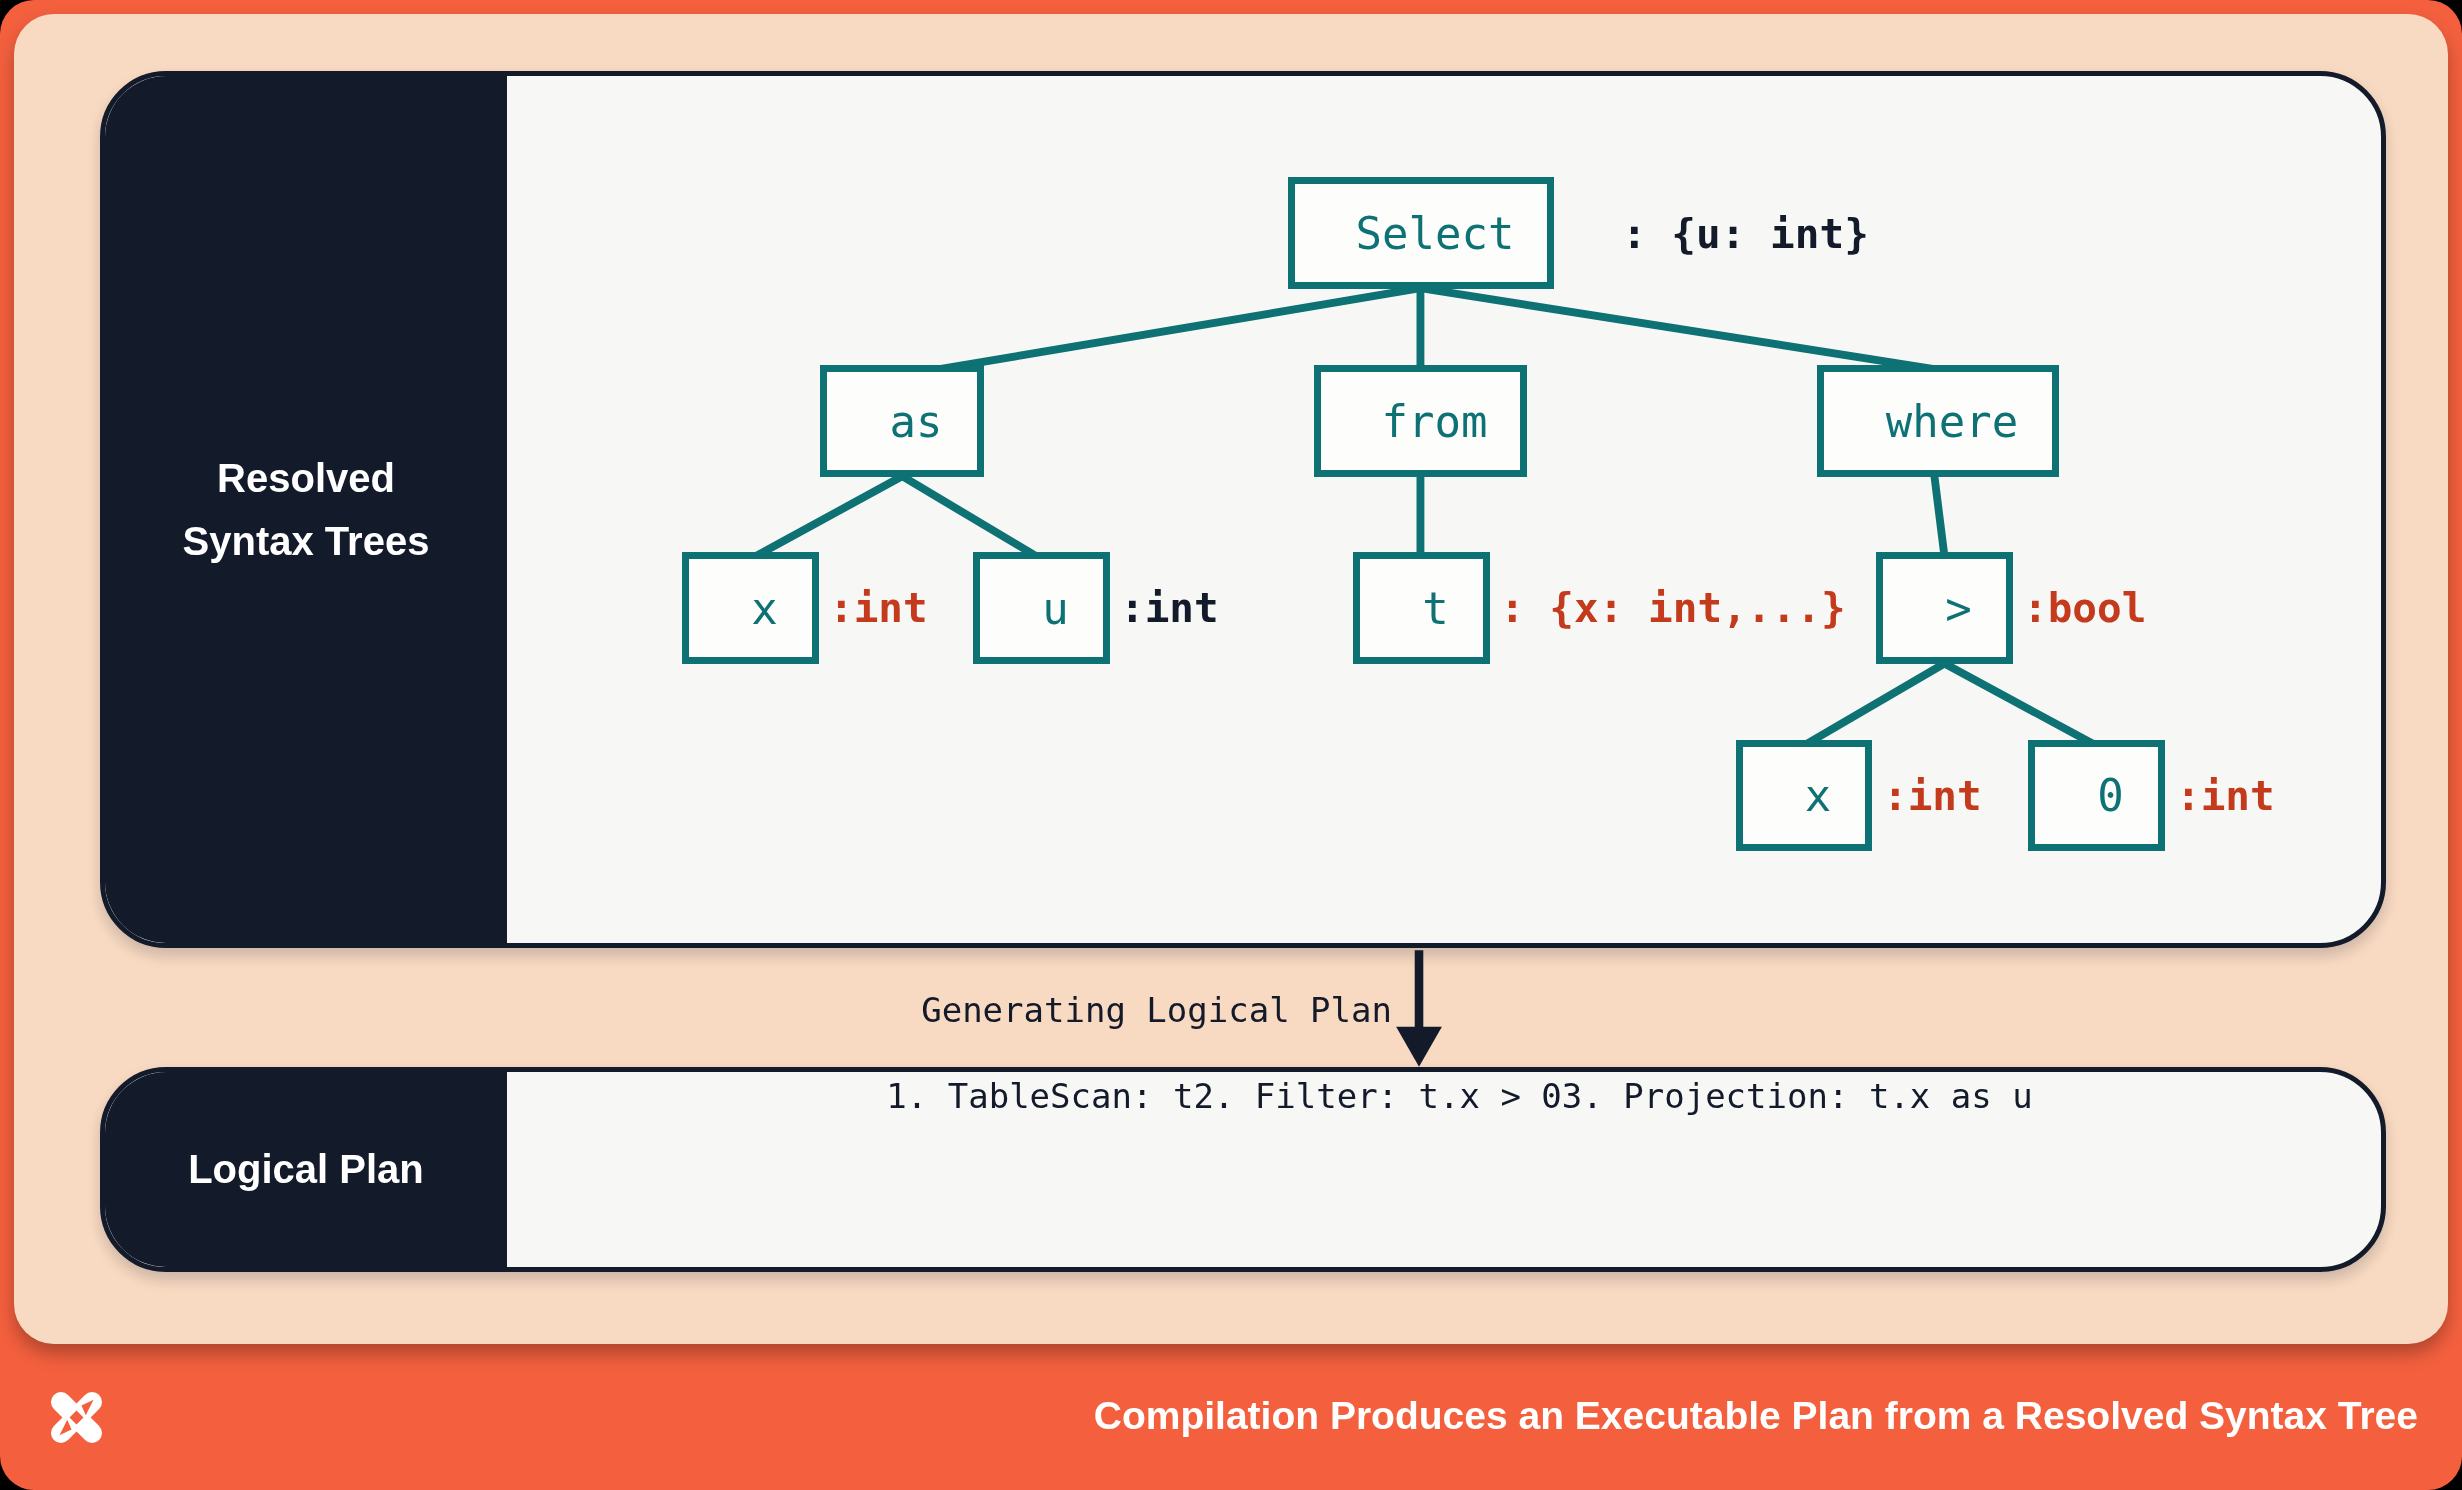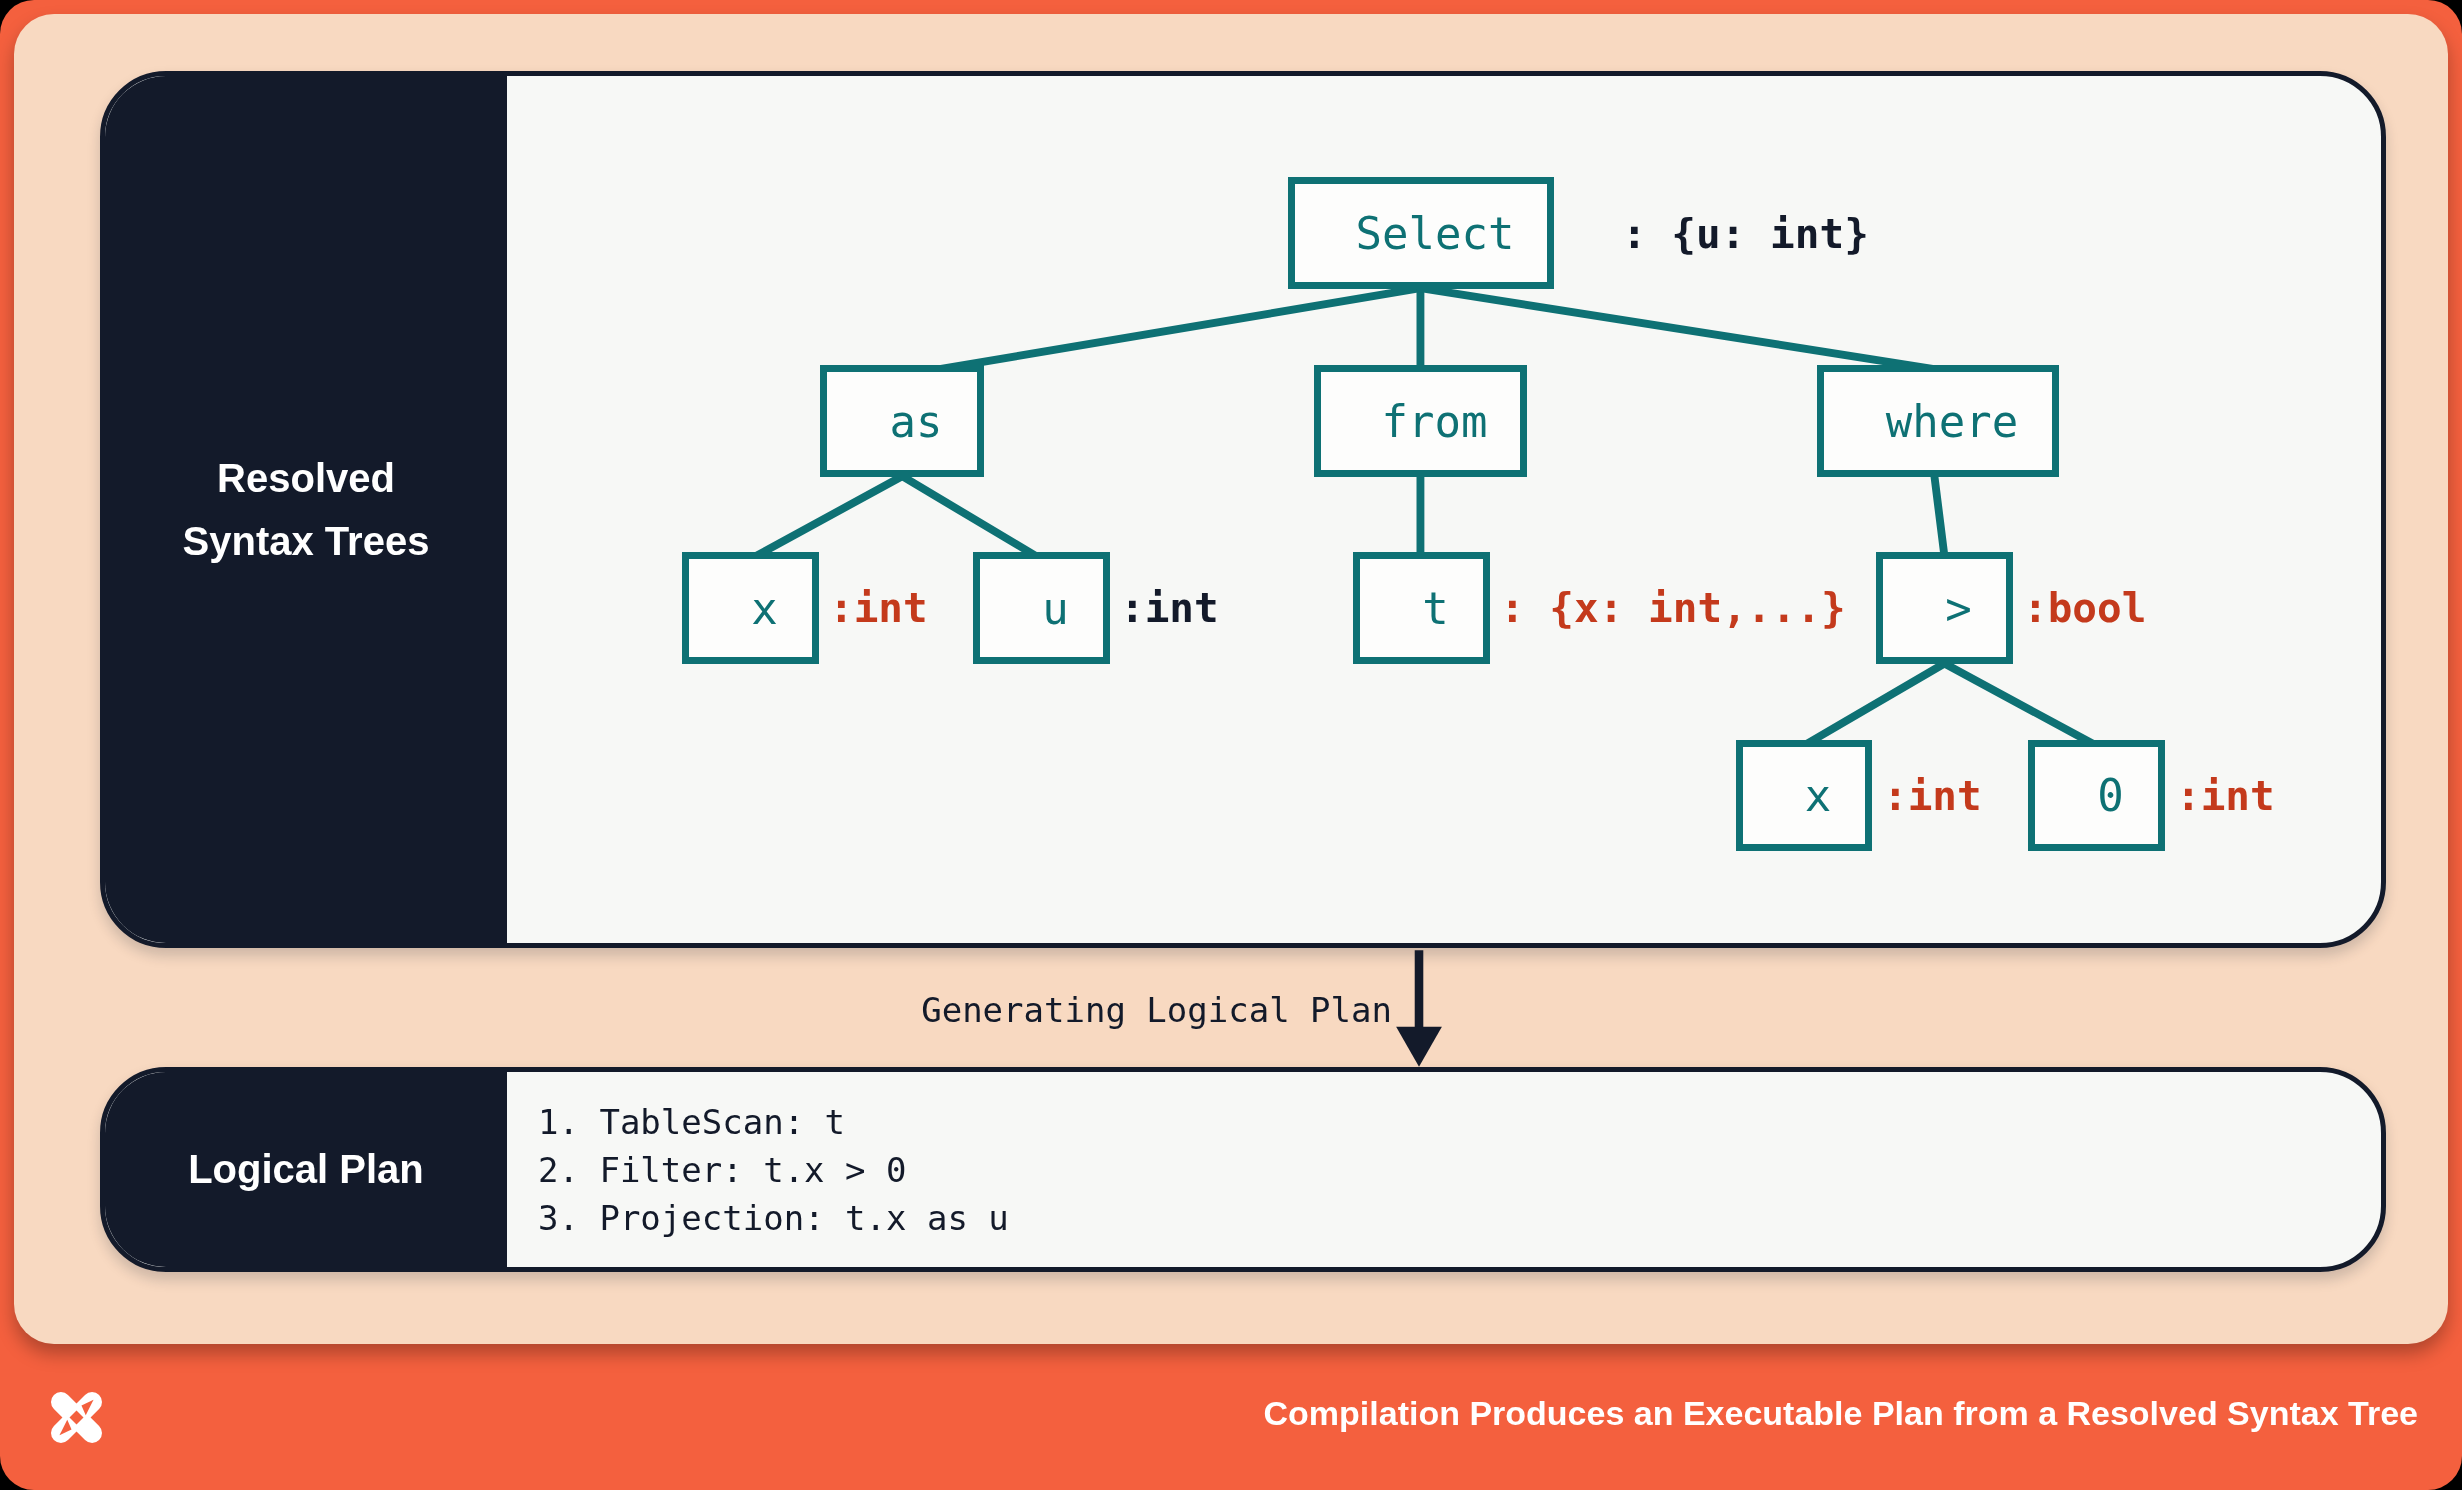--- a/index.html
+++ b/index.html
@@ -20,21 +20,21 @@
   .panel.bottom{left:100px;top:1067px;width:2286px;height:205px;}
   .side{
     width:402px;flex-shrink:0;background:#131A2A;color:#FFFFFF;
     display:flex;flex-direction:column;align-items:center;justify-content:center;
     font-weight:bold;text-align:right;
   }
   .panel.top .side{font-size:40px;line-height:63px;}
   .panel.bottom .side{font-size:40px;}
   .content{flex:1;position:relative;}
   .steps{
-    display:flex;flex-direction:column;justify-content:center;height:100%;
+    display:flex;flex-direction:row;justify-content:center;height:100%;
     padding-left:31px;font-family:"DejaVu Sans Mono",monospace;
     font-size:34px;line-height:48px;color:#131A2A;white-space:pre;
   }
   .overlay{position:absolute;left:0;top:0;width:2462px;height:1490px;pointer-events:none;}
   .edges{position:absolute;left:0;top:0;}
   .node{
     position:absolute;box-sizing:border-box;border:7.1px solid #0E7174;background:#FDFDFC;
     color:#0E7174;font-family:"DejaVu Sans Mono",monospace;font-size:44px;
     display:flex;align-items:center;justify-content:center;white-space:pre;padding-left:28px;
   }
@@ -60,21 +60,21 @@
   #anno-t{left:1500px;top:608px;}
   #anno-gt{left:2023px;top:608px;}
   #anno-x2{left:1883px;top:796px;}
   #anno-zero{left:2176px;top:796px;}
   .transition-label{
     position:absolute;top:990px;right:1070px;
     font-family:"DejaVu Sans Mono",monospace;font-size:34px;color:#131A2A;white-space:pre;
   }
   .logo{position:absolute;left:41px;top:1382px;width:71px;height:71px;}
   .caption{
-    position:absolute;right:44px;top:1394px;font-size:34px;font-weight:bold;
+    position:absolute;right:44px;top:1394px;font-size:39px;font-weight:bold;
     color:#FFFFFF;letter-spacing:0px;
   }
 </style>
 </head>
 <body>
 
 <div class="canvas">
 
   <div class="peach"></div>
 

